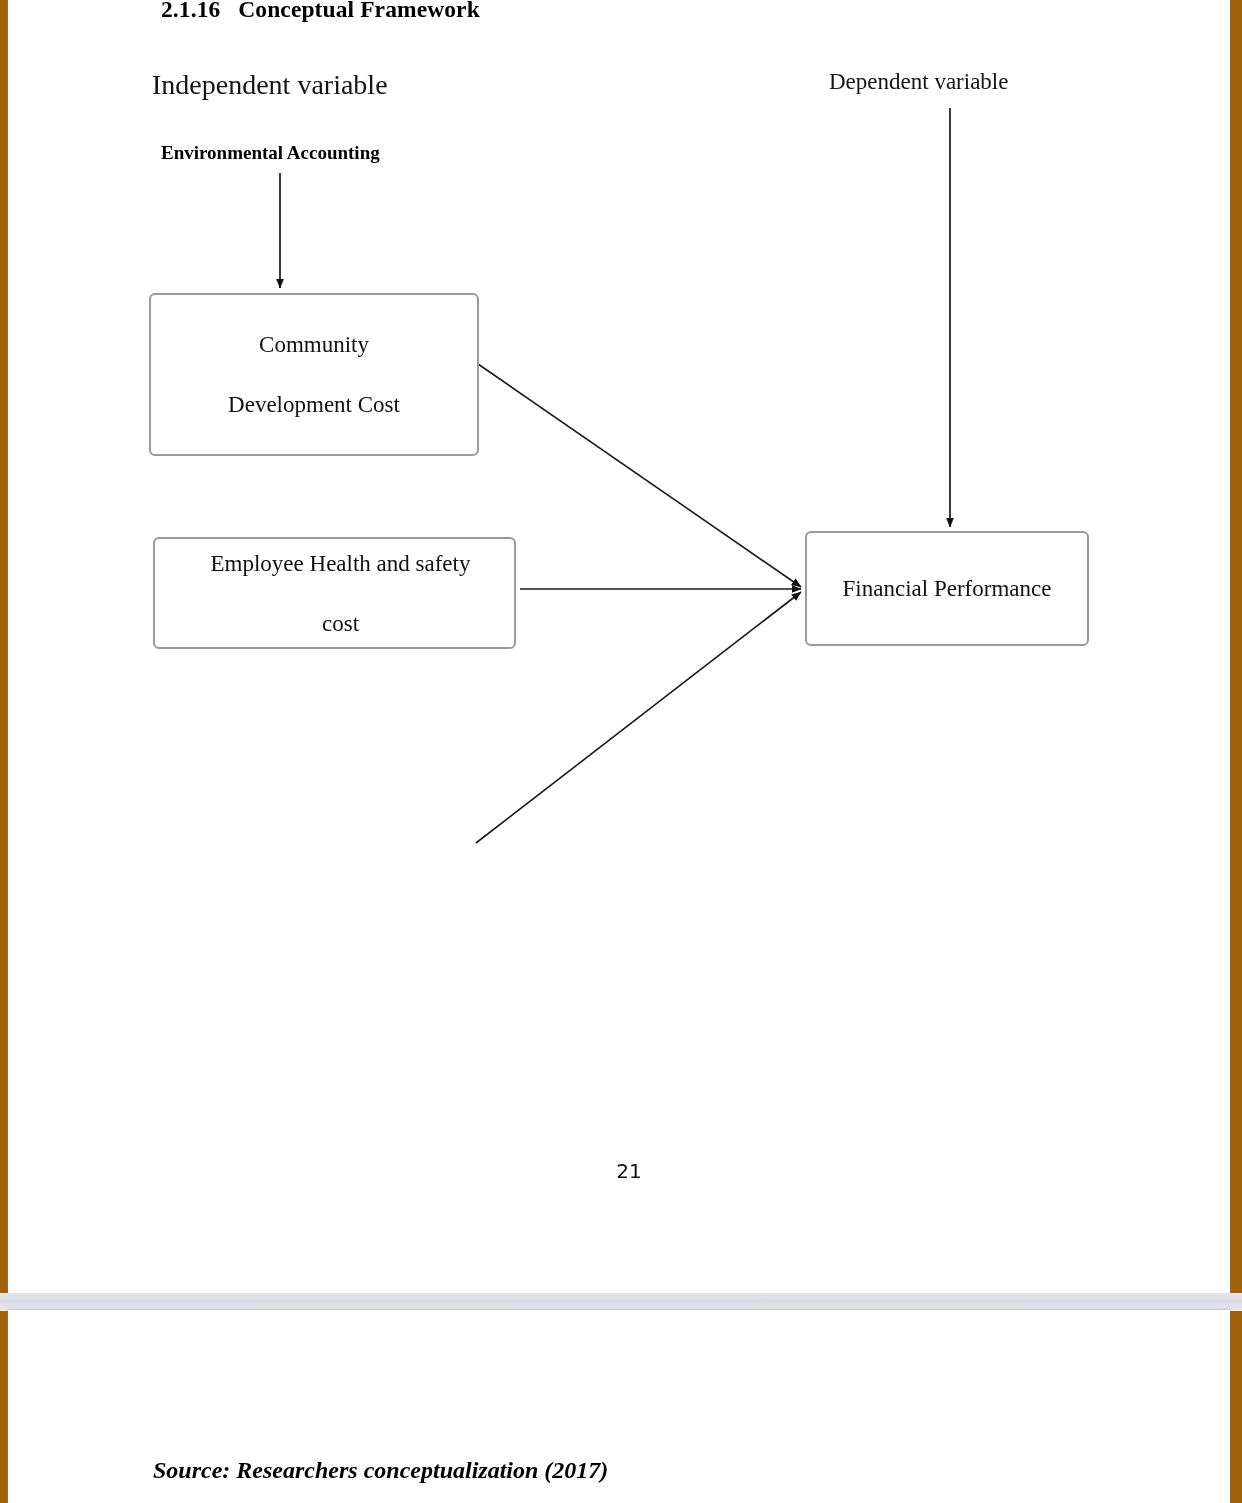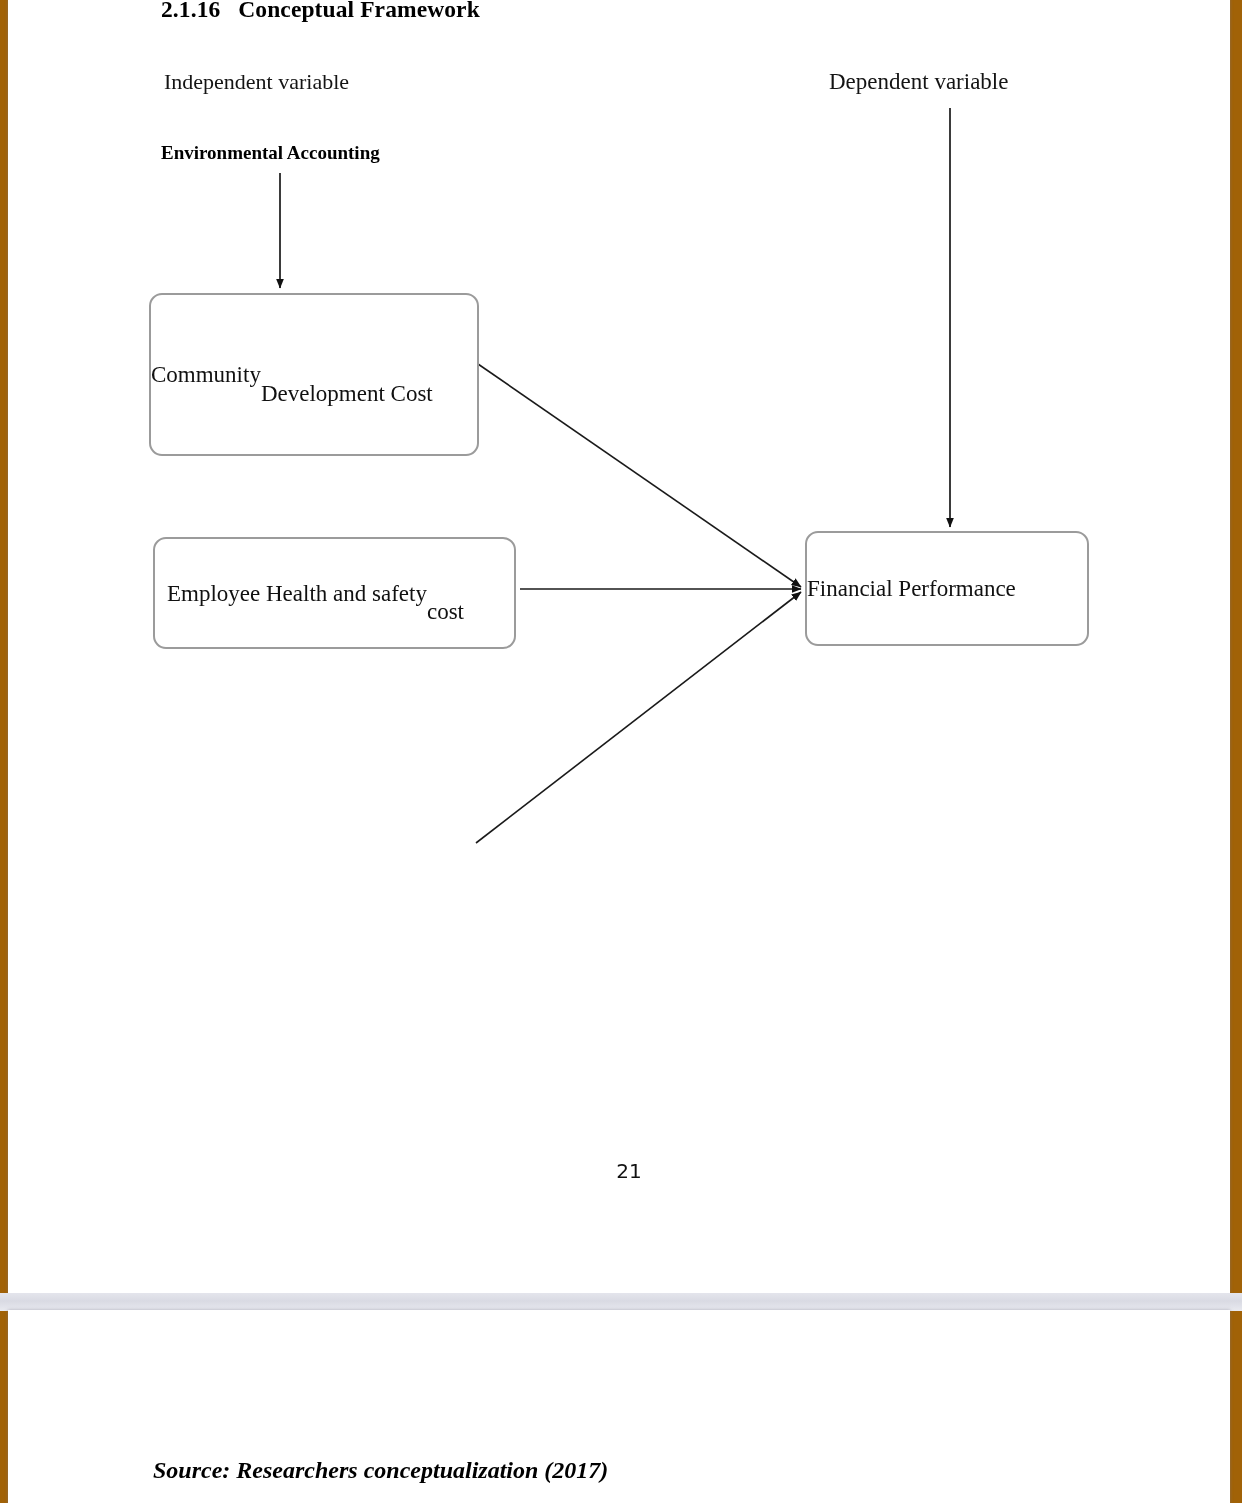--- a/index.html
+++ b/index.html
@@ -54,23 +54,23 @@
     top: 0px;
     font-size: 23.5px;
     font-weight: bold;
     letter-spacing: 0.1px;
     color: #000;
     white-space: pre;
   }
 
   .label-indep {
     position: absolute;
-    left: 156px;
+    left: 144px;
     top: 73px;
-    font-size: 22px;
+    font-size: 28px;
     color: #141414;
     white-space: nowrap;
   }
   .label-dep {
     position: absolute;
     left: 821px;
     top: 73px;
     font-size: 23px;
     color: #141414;
     white-space: nowrap;
@@ -83,25 +83,26 @@
     font-weight: bold;
     color: #000;
     white-space: nowrap;
   }
 
   
   .node {
     position: absolute;
     box-sizing: border-box;
     border: 2px solid #9b9b9b;
-    border-radius: 13px;
+    border-radius: 6px;
     background: #ffffff;
     display: flex;
-    flex-direction: row;
+    flex-direction: column;
     align-items: center;
+    justify-content: center;
     color: #111;
     font-size: 23px;
     line-height: 1.0;
   }
   .node .line { display: block; text-align: center; white-space: nowrap; }
   .node .line + .line { margin-top: 37px; }
 
   #node-community { left: 141px; top: 297px; width: 330px; height: 163px; }
   #node-employee  { left: 145px; top: 541px; width: 363px; height: 112px; padding-left: 12px; }
   #node-staff     { left: 168px; top: 790px; width: 292px; height: 128px; }

